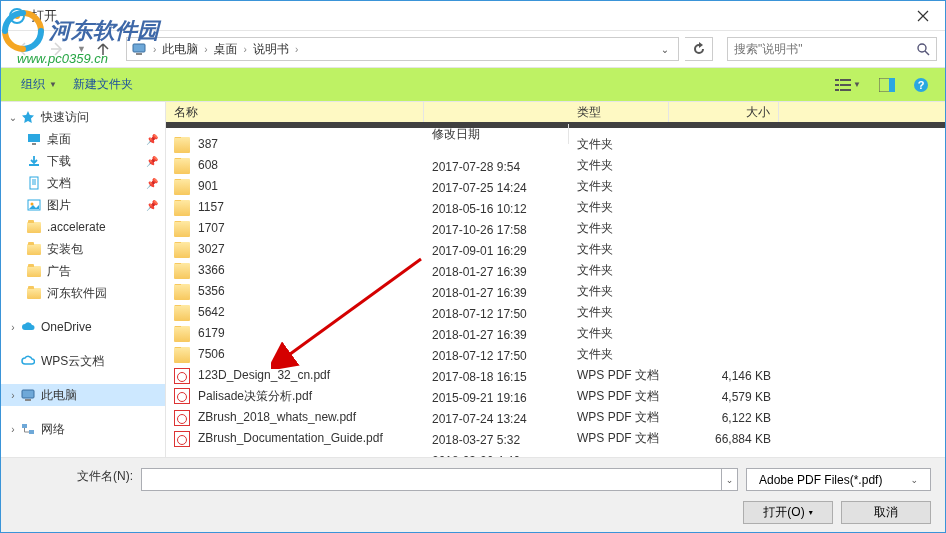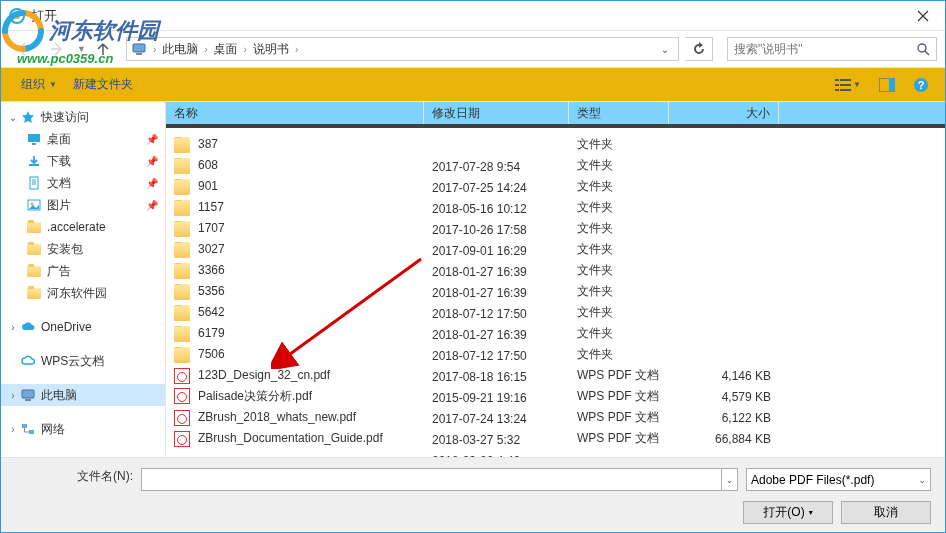--- a/index.html
+++ b/index.html
@@ -7,51 +7,51 @@
 
 .titlebar { height: 30px; display: flex; align-items: center; padding: 0 8px; border-bottom: 1px solid #e5e5e5; background: #fff; position: relative; }
 .titlebar .app-icon { width: 16px; height: 16px; margin-right: 6px; }
 .titlebar .title { font-size: 13px; color: #333; }
 .titlebar .close { position: absolute; right: 0; top: 0; width: 45px; height: 30px; display: flex; align-items: center; justify-content: center; cursor: pointer; }
 
 .watermark { position: absolute; left: 0; top: 8px; z-index: 50; pointer-events: none; }
 .watermark-logo { display: flex; align-items: center; }
 .watermark-ring { width: 44px; height: 44px; }
 .watermark-text { font-size: 22px; font-weight: bold; color: #3e68a8; font-style: italic; margin-left: 4px; }
-.watermark-url { color: #26a544; font-size: 13px; font-style: italic; font-weight: bold; margin-left: 16px; margin-top: -2px; }
+.watermark-url { color: #26a544; font-size: 13px; font-style: italic; font-weight: normal; margin-left: 16px; margin-top: -2px; }
 
 .navbar { height: 36px; display: flex; align-items: center; padding: 4px 8px; gap: 6px; }
 .nav-arrow { width: 28px; height: 28px; border-radius: 3px; display: flex; align-items: center; justify-content: center; cursor: pointer; opacity: 0.35; }
 .nav-up { width: 22px; height: 22px; display: flex; align-items: center; justify-content: center; cursor: pointer; }
 .breadcrumb { flex: 1; height: 24px; border: 1px solid #ccc; background: #fff; display: flex; align-items: center; padding: 0 4px; margin-left: 6px; }
 .breadcrumb .crumb { font-size: 12px; color: #333; padding: 0 4px; cursor: pointer; display: flex; align-items: center; }
 .breadcrumb .sep { color: #888; font-size: 10px; padding: 0 2px; }
 .breadcrumb .dropdown-v { width: 18px; display: flex; align-items: center; justify-content: center; margin-left: auto; cursor: pointer; color: #555; font-size: 10px; }
 .refresh-btn { width: 28px; height: 24px; border: 1px solid #ccc; border-left: none; display: flex; align-items: center; justify-content: center; cursor: pointer; }
 .searchbox { width: 210px; height: 24px; border: 1px solid #ccc; background: #fff; display: flex; align-items: center; margin-left: 8px; padding: 0 6px; }
 .searchbox input { border: none; outline: none; flex: 1; font-size: 12px; color: #888; background: transparent; }
 .searchbox .search-icon { color: #555; cursor: pointer; }
 
-.toolbar { height: 35px; background: #eab308; border-top: 1px solid #e5e5e5; border-bottom: 1px solid #e5e5e5; display: flex; align-items: center; padding: 0 12px; }
+.toolbar { height: 35px; background: #bef264; border-top: 1px solid #e5e5e5; border-bottom: 1px solid #e5e5e5; display: flex; align-items: center; padding: 0 12px; }
 .toolbar .tb-item { font-size: 12px; color: #1a4e9e; cursor: pointer; padding: 4px 8px; display: flex; align-items: center; }
 .toolbar .tb-item .arrow { font-size: 8px; margin-left: 4px; color: #555; }
 .toolbar-right { margin-left: auto; display: flex; align-items: center; gap: 10px; }
 .toolbar-right .tbtn { cursor: pointer; padding: 2px 4px; display: flex; align-items: center; color: #555; }
 
 .main { display: flex; height: 355px; }
 .sidebar { width: 165px; border-right: 1px solid #e5e5e5; overflow-y: auto; padding: 4px 0; }
 .tree-item { display: flex; align-items: center; padding: 2px 6px; font-size: 12px; color: #333; cursor: pointer; height: 22px; }
 .tree-item.selected { background: #cde8ff; }
 .tree-item .expander { width: 12px; font-size: 10px; color: #666; text-align: center; }
 .tree-item .icon { width: 18px; display: flex; align-items: center; justify-content: center; margin-right: 4px; }
 .tree-item .pin { margin-left: auto; color: #888; font-size: 10px; }
 .tree-spacer { height: 12px; }
 
 .filelist { flex: 1; display: flex; flex-direction: column; overflow-y: auto; }
-.fl-header { display: flex; border-bottom: 4px solid #404040; height: 26px; align-items: flex-end; font-size: 12px; color: #333; position: sticky; top: 0; background: #7dd3fc; }
+.fl-header { display: flex; border-bottom: 6px solid #404040; height: 26px; align-items: center; font-size: 12px; color: #333; position: sticky; top: 0; background: #fef9c3; }
 .fl-header > div { padding: 0 8px; border-right: 1px solid #e5e5e5; height: 100%; display: flex; align-items: center; cursor: pointer; }
 .col-name { width: 258px; }
 .col-date { width: 145px; margin-top: 44px; }
 .col-type { width: 100px; }
 .col-size { width: 110px; text-align: right; justify-content: flex-end; }
 .fl-rows { flex: 1; padding-top: 6px; }
 .fl-row { display: flex; align-items: center; font-size: 12px; color: #333; height: 21px; cursor: pointer; }
 .fl-row .cell { padding: 0 8px; white-space: nowrap; overflow: hidden; text-overflow: ellipsis; }
 .fl-row .col-name { display: flex; align-items: flex-start; }
 .fl-row .fi { width: 16px; height: 16px; margin-right: 8px; flex-shrink: 0; }
@@ -61,21 +61,21 @@
 .pdf-icon { background: #fff; border: 1px solid #d33; position: relative; }
 .pdf-icon::after { content: ""; position: absolute; left: 2px; top: 3px; width: 8px; height: 8px; border: 1.5px solid #d33; border-radius: 50%; }
 
 .arrow-overlay { position: absolute; left: 270px; top: 248px; pointer-events: none; z-index: 100; }
 
 .footer { border-top: 1px solid #e5e5e5; background: #f0f0f0; padding: 10px 14px 14px; }
 .footer-row { display: flex; align-items: flex-start; margin-bottom: 10px; }
 .footer-label { font-size: 12px; color: #333; width: 66px; text-align: right; margin-right: 8px; margin-left: 52px; }
 .filename-input { flex: 1; height: 23px; border: 1px solid #abadb3; padding: 0 4px; font-size: 12px; background: #fff; }
 .filename-dd { width: 16px; height: 23px; border: 1px solid #abadb3; border-left: none; background: #fff; display: flex; align-items: center; justify-content: center; cursor: pointer; font-size: 9px; color: #555; }
-.filetype-select { width: 185px; height: 23px; border: 1px solid #abadb3; background: #fff; font-size: 12px; padding: 0 4px; margin-left: 8px; display: flex; align-items: center; cursor: pointer; }
+.filetype-select { width: 185px; height: 23px; border: 1px solid #abadb3; background: #fff; font-size: 12px; padding: 0 12px; margin-left: 8px; display: flex; align-items: center; cursor: pointer; }
 .filetype-select .dd { margin-left: auto; font-size: 9px; color: #555; }
 .btn-row { display: flex; justify-content: flex-end; gap: 8px; }
 .btn { width: 90px; height: 23px; border: 1px solid #adadad; background: #e1e1e1; font-size: 12px; cursor: pointer; display: flex; align-items: center; justify-content: center; }
 .btn .dd { font-size: 8px; margin-left: 4px; }
 
 svg { display: block; }
 </style>
 </head>
 <body>
 

